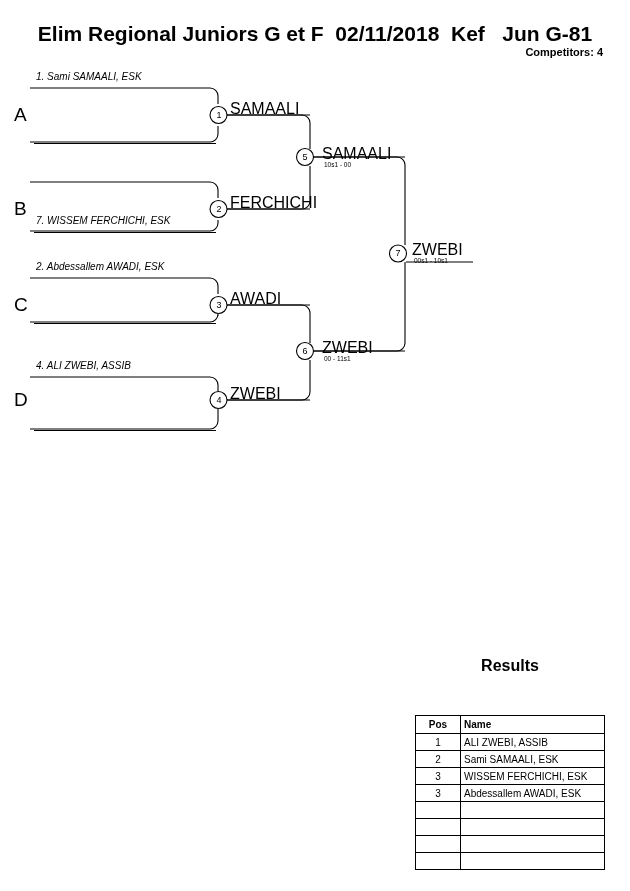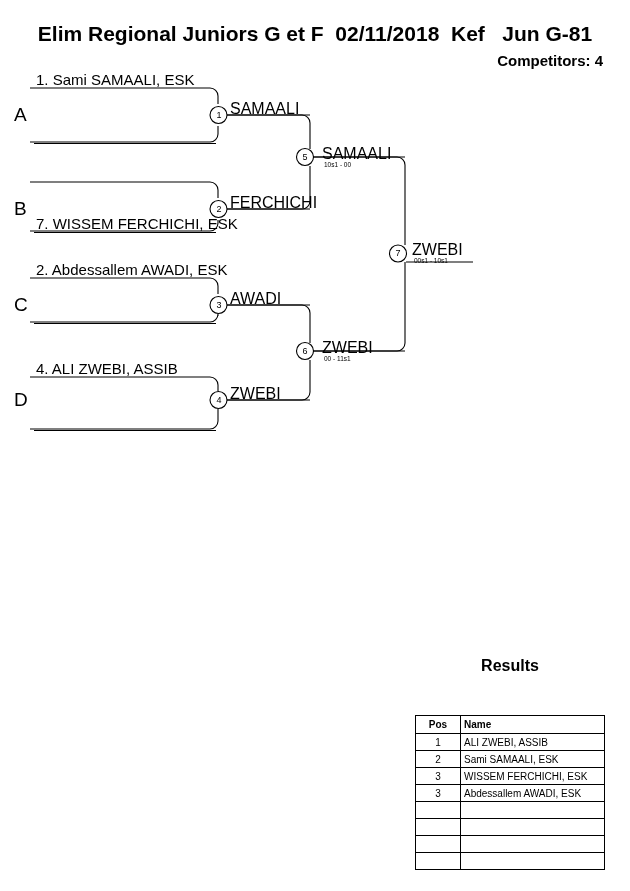--- a/index.html
+++ b/index.html
@@ -28,22 +28,22 @@
     width: 630px;
     text-align: center;
     font-size: 21px;
     font-weight: bold;
     letter-spacing: 0px;
     white-space: pre;
   }
   #competitors {
     position: absolute;
     right: 27px;
-    top: 52px;
-    font-size: 15px;
+    top: 46px;
+    font-size: 11px;
     font-weight: bold;
     white-space: pre;
   }
 
   
   #bracket-svg {
     position: absolute;
     left: 0;
     top: 0;
     width: 630px;
@@ -62,23 +62,24 @@
   }
   .shadow {
     fill: none;
     stroke: #9a9a9a;
     stroke-width: 1.6;
   }
 
   
   .blabel {
     position: absolute;
-    font-size: 15px;
-    white-space: pre;
-    line-height: 1;
+    font-size: 10px;
+    white-space: pre;
+    line-height: 1;
+    font-style: italic;
   }
   .section-letter {
     position: absolute;
     font-size: 19px;
     line-height: 1;
     white-space: pre;
   }
   .match-num {
     position: absolute;
     font-size: 9px;

